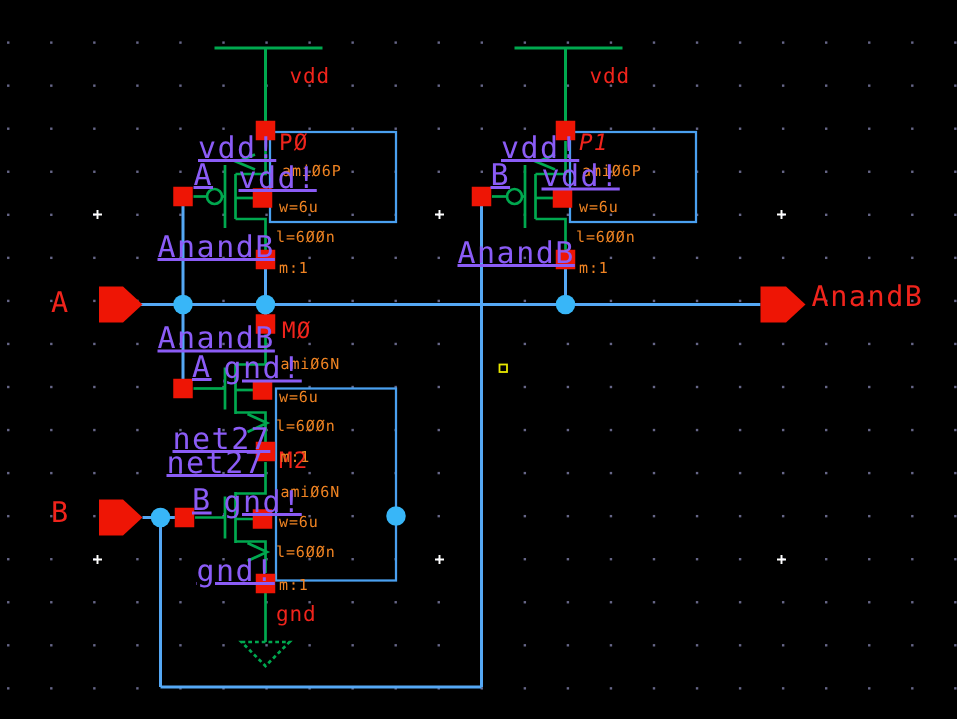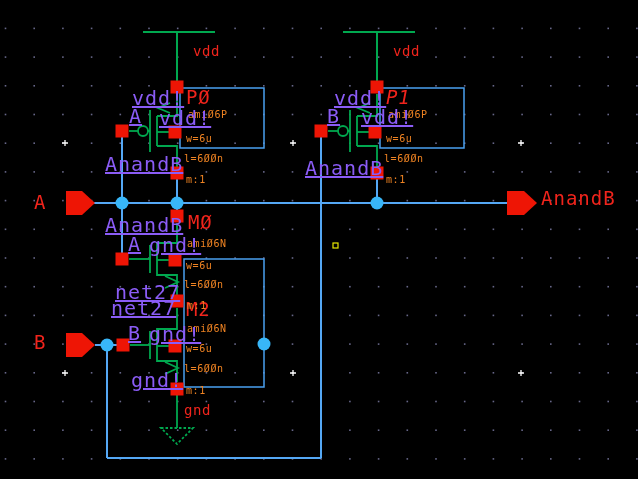--- a/index.html
+++ b/index.html
@@ -2,21 +2,21 @@
 <html><head>
 <meta charset="utf-8">
 <style>
   html,body{margin:0;padding:0;background:#000;}
   #canvas{position:relative;width:638px;height:479px;background:#000;overflow:hidden;
           font-family:"DejaVu Sans Mono",monospace;}
   #geom{position:absolute;left:0;top:0;}
   #labels{position:absolute;left:0;top:0;width:638px;height:479px;pointer-events:none;}
   .txt{position:absolute;line-height:1;white-space:pre;pointer-events:auto;}
   .c-net{color:#8b5cf6;font-size:20px;letter-spacing:1px;text-decoration:underline;}
-  .c-name{color:#f0241c;font-size:19px;letter-spacing:.8px;}
+  .c-name{color:#f0241c;font-size:15px;letter-spacing:.8px;}
   .c-pin{color:#f0241c;font-size:19px;letter-spacing:1px;}
   .c-rail{color:#f0241c;font-size:14px;letter-spacing:.6px;}
   .c-param{color:#ef8322;font-size:10px;letter-spacing:.6px;}
 </style>
 </head>
 <body>
 
 <div id="canvas">
   <svg id="geom" width="638" height="479" viewBox="0 0 638 479">
 

